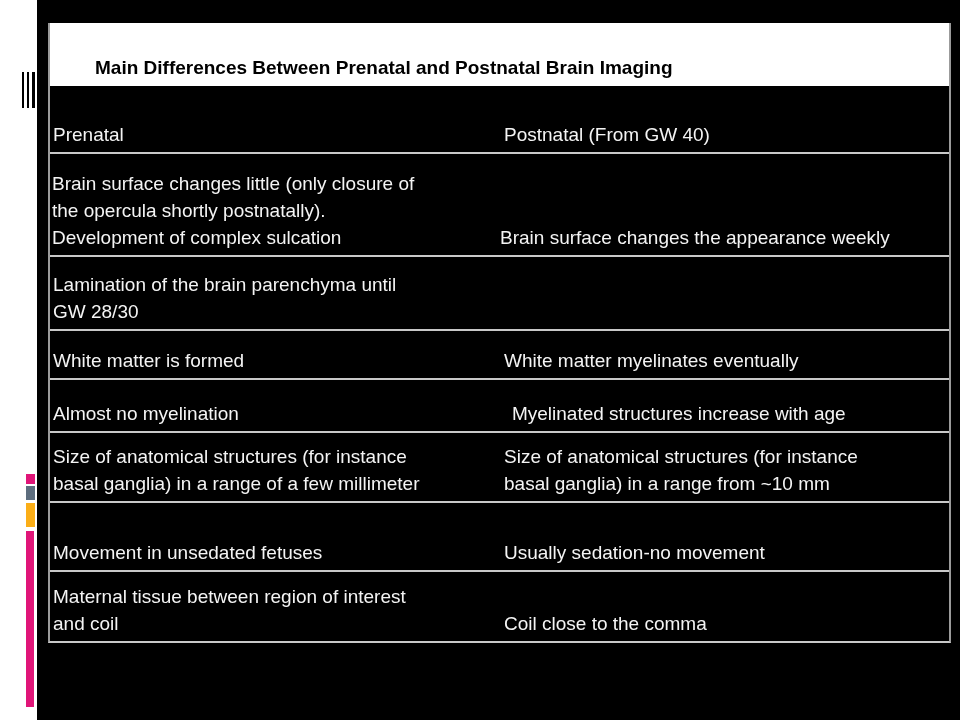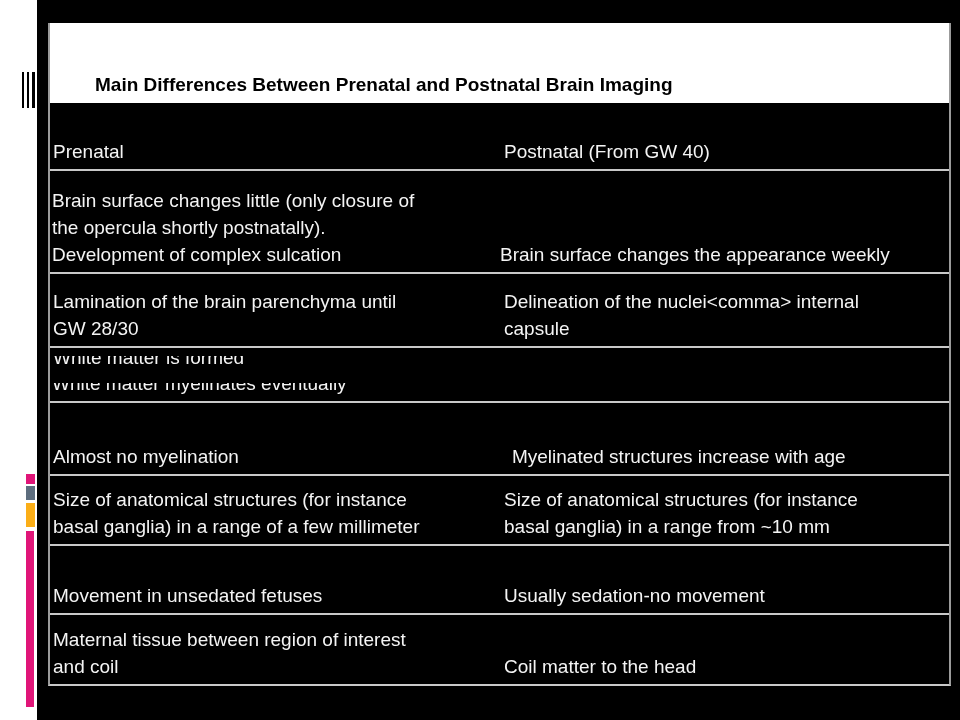--- a/index.html
+++ b/index.html
@@ -36,21 +36,21 @@
   
   .table{
     position:absolute;left:48px;top:23px;width:903px;
     box-sizing:border-box;
     border-left:2px solid #9b9b9b;
     border-right:2px solid #9b9b9b;
     border-bottom:2px solid #c8c8c8;
     background:transparent;
   }
   .thead{
-    height:80px;background:#ffffff;
+    height:63px;background:#ffffff;
     box-sizing:border-box;
     display:flex;align-items:flex-end;
     padding:0 10px 6px 45px;
   }
   .thead span{
     color:#000000;font-weight:bold;font-size:19px;line-height:24px;
   }
   .trow{
     box-sizing:border-box;
     display:flex;
@@ -100,41 +100,39 @@
         </div>
         <div class="trow" style="height: 103px;">
           <div class="cell cell-right">Brain surface changes little (only closure of
 the opercula shortly postnatally).
 Development of complex sulcation</div>
           <div class="cell cell-left">Brain surface changes the appearance weekly</div>
         </div>
         <div class="trow" style="height: 74px;">
           <div class="cell cell-left">Lamination of the brain parenchyma until
 GW 28/30</div>
-          <div class="cell cell-right">Delineation of the nuclei&lt;comma&gt; internal
-capsule</div>
         </div>
-        <div class="trow" style="height: 55px; flex-direction: column;">
+        <div class="trow" style="height: 49px;">
           <div class="cell cell-left">White matter is formed</div>
           <div class="cell cell-right">White matter myelinates eventually</div>
         </div>
-        <div class="trow" style="height: 73px; gap: 16px;">
+        <div class="trow" style="height: 53px; gap: 16px;">
           <div class="cell cell-left">Almost no myelination</div>
           <div class="cell cell-right">Myelinated structures increase with age</div>
         </div>
         <div class="trow" style="height: 70px;">
           <div class="cell cell-left">Size of anatomical structures (for instance
 basal ganglia) in a range of a few millimeter</div>
           <div class="cell cell-right">Size of anatomical structures (for instance
 basal ganglia) in a range from ~10 mm</div>
         </div>
         <div class="trow" style="height: 69px;">
           <div class="cell cell-left">Movement in unsedated fetuses</div>
           <div class="cell cell-right">Usually sedation-no movement</div>
         </div>
         <div class="trow" style="height: 69px;">
           <div class="cell cell-left">Maternal tissue between region of interest
 and coil</div>
-          <div class="cell cell-right">Coil matter to the head</div>
+          <div class="cell cell-right">Coil close to the comma</div>
         </div>
       </div>
   </div>
 </div>
 
 </body></html>

